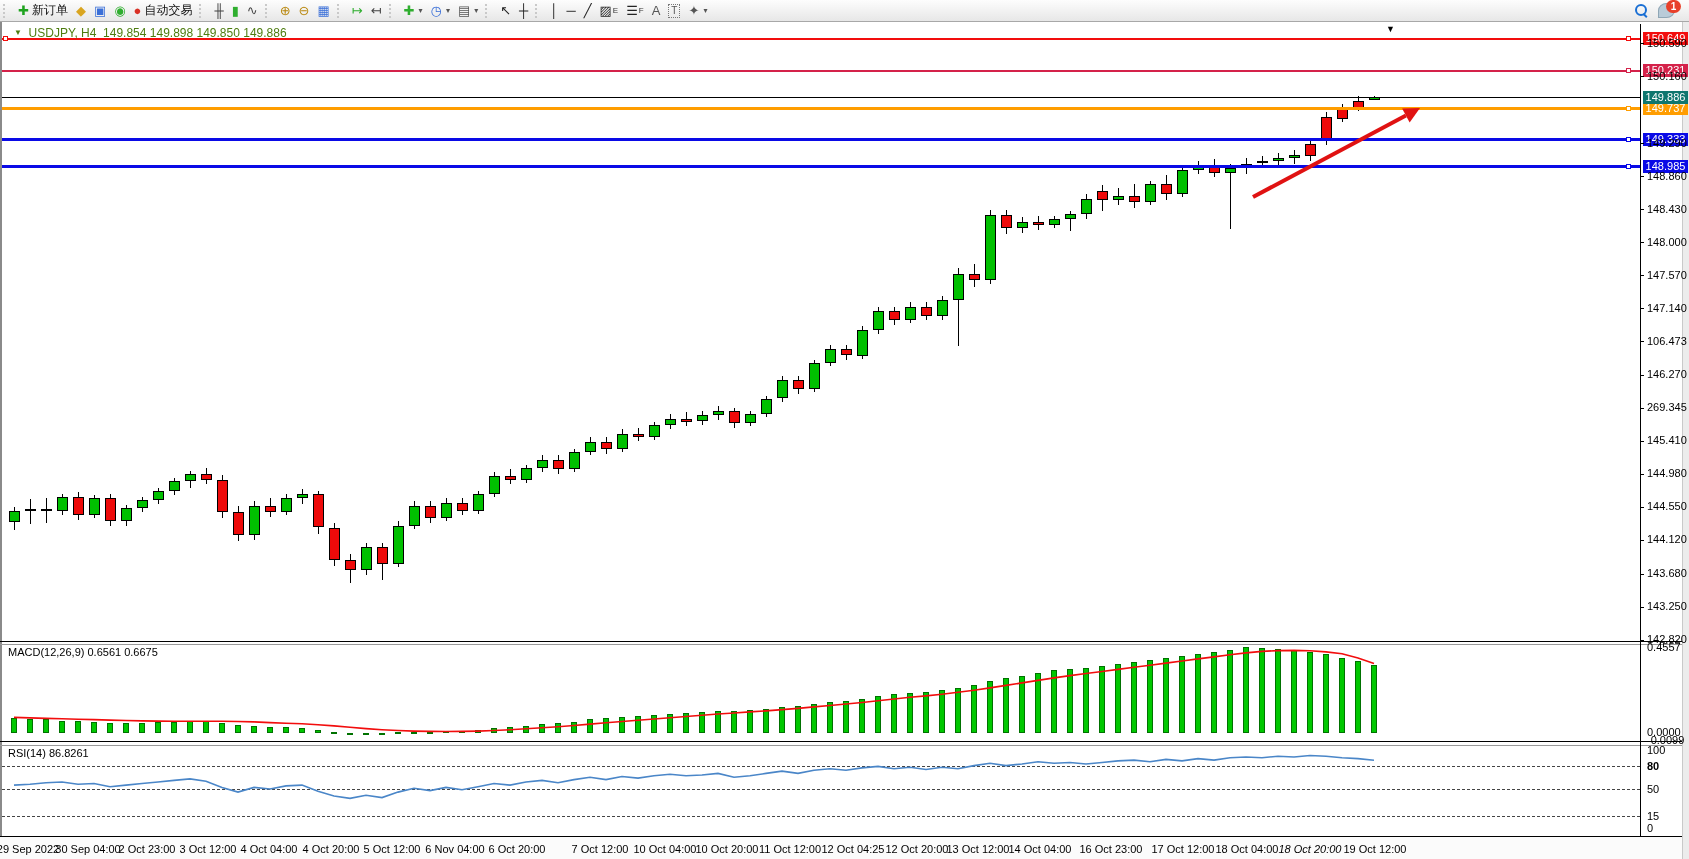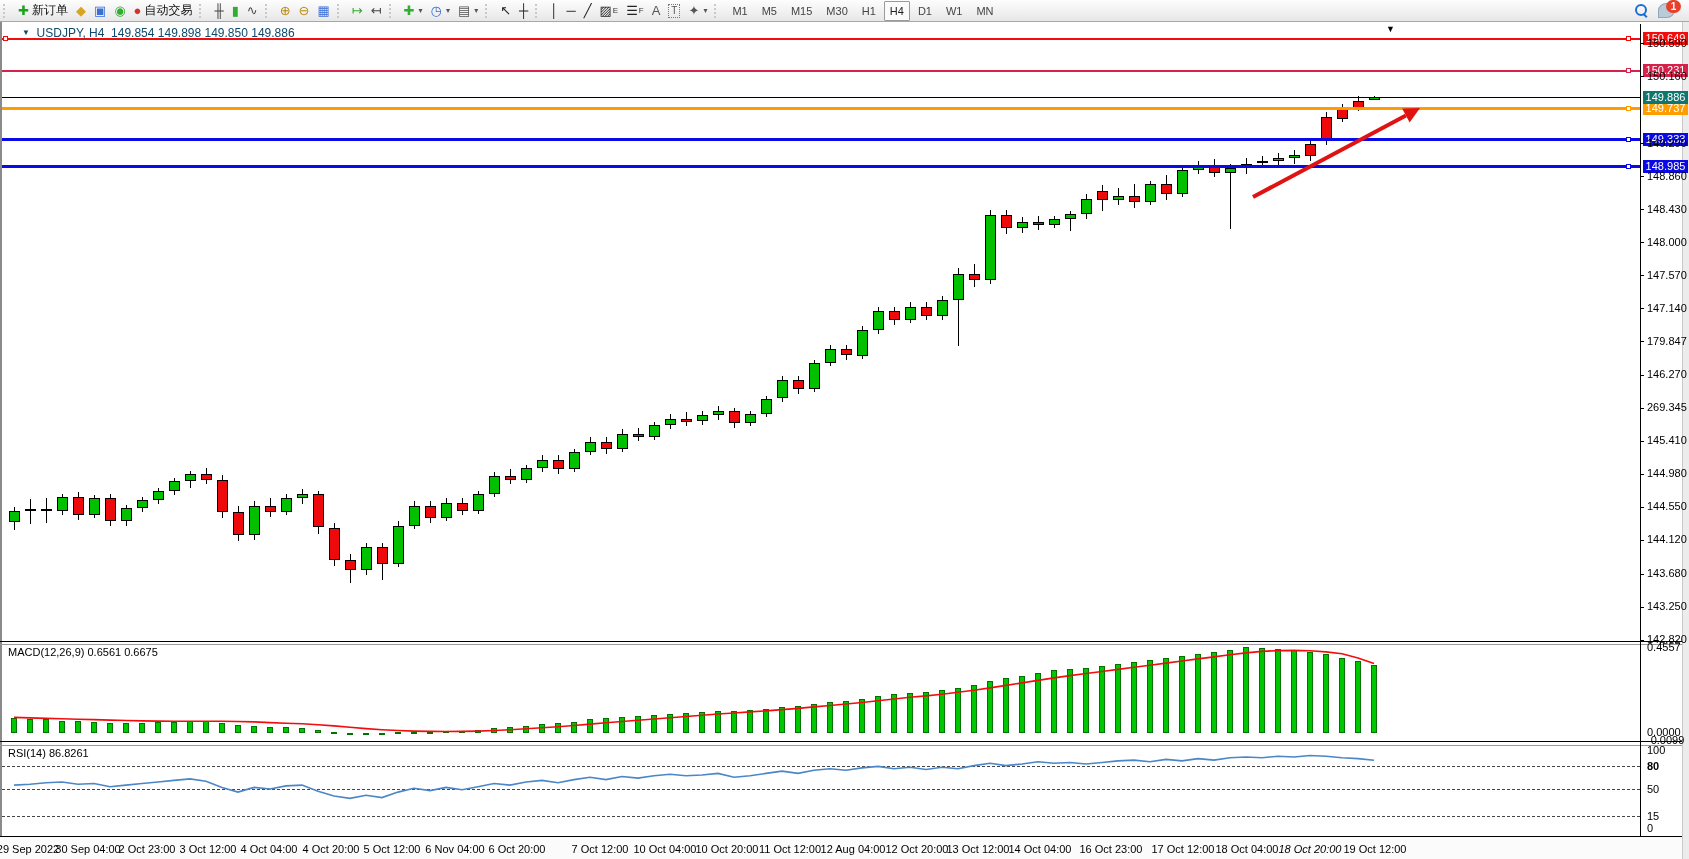--- a/index.html
+++ b/index.html
@@ -47,21 +47,21 @@
   .abs{position:absolute;}
   .axis-text{font-size:11px;color:#000;white-space:nowrap;}
   .price-box{
     position:absolute;left:1643px;width:45px;height:13px;line-height:13px;
     color:#fff;font-size:11px;text-align:center;white-space:nowrap;
   }
   .time-label{position:absolute;transform:translateX(-50%);font-size:11px;color:#000;white-space:nowrap;}
   .pane-label{position:absolute;font-size:11px;color:#000;}
   .dashed-h{position:absolute;border-top:1px dashed #444;height:0;}
   svg.overlay{position:absolute;left:0;top:0;pointer-events:none;}
-  .title-row{position:absolute;font-size:12px;color:#0c4a6e;white-space:nowrap;z-index:30;margin-left:8px;}
+  .title-row{position:absolute;font-size:12px;color:#4d7c0f;white-space:nowrap;z-index:30;}
 </style>
 </head>
 <body>
 
 <div class="toolbar">
   <div id="tb-left" style="display:flex;align-items:center;">
       <div class="tb-grip"></div>
       <div class="tb-btn">
         <span class="glyph" style="color: rgb(31, 163, 31);">✚</span>
         <span class="tb-label">新订单</span>
@@ -147,32 +147,20 @@
       <div class="tb-btn">
         <span class="glyph" style="color: rgb(85, 85, 85);">A</span>
       </div>
       <div class="tb-btn">
         <span class="glyph boxed" style="color: rgb(85, 85, 85);">T</span>
       </div>
       <div class="tb-btn">
         <span class="glyph" style="color: rgb(85, 85, 85);">✦</span>
         <span class="dd">▾</span>
       </div>
-    </div>
-  <div id="tb-timeframes" class="tb-group">
-      <div class="tb-grip"></div>
-      <div class="tf-btn">M1</div>
-      <div class="tf-btn">M5</div>
-      <div class="tf-btn">M15</div>
-      <div class="tf-btn">M30</div>
-      <div class="tf-btn">H1</div>
-      <div class="tf-btn active">H4</div>
-      <div class="tf-btn">D1</div>
-      <div class="tf-btn">W1</div>
-      <div class="tf-btn">MN</div>
     </div>
   <div class="tb-right">
     <div class="search-ico">
       <div class="lens"></div>
       <div class="tail"></div>
     </div>
     <div class="chat-ico">
       <div class="chat-badge">1</div>
     </div>
   </div>
@@ -406,21 +394,21 @@
       <div class="abs axis-text" style="left: 1647px; top: 147.5px;">148.860</div>
       <div class="abs" style="left: 1640px; top: 187px; width: 4px; height: 1px; background: rgb(0, 0, 0);"></div>
       <div class="abs axis-text" style="left: 1647px; top: 180.5px;">148.430</div>
       <div class="abs" style="left: 1640px; top: 220px; width: 4px; height: 1px; background: rgb(0, 0, 0);"></div>
       <div class="abs axis-text" style="left: 1647px; top: 213.5px;">148.000</div>
       <div class="abs" style="left: 1640px; top: 253px; width: 4px; height: 1px; background: rgb(0, 0, 0);"></div>
       <div class="abs axis-text" style="left: 1647px; top: 246.5px;">147.570</div>
       <div class="abs" style="left: 1640px; top: 286px; width: 4px; height: 1px; background: rgb(0, 0, 0);"></div>
       <div class="abs axis-text" style="left: 1647px; top: 279.5px;">147.140</div>
       <div class="abs" style="left: 1640px; top: 319px; width: 4px; height: 1px; background: rgb(0, 0, 0);"></div>
-      <div class="abs axis-text" style="left: 1647px; top: 312.5px;">179.847</div>
+      <div class="abs axis-text" style="left: 1647px; top: 312.5px;">106.473</div>
       <div class="abs" style="left: 1640px; top: 352.8px; width: 4px; height: 1px; background: rgb(0, 0, 0);"></div>
       <div class="abs axis-text" style="left: 1647px; top: 346.3px;">146.270</div>
       <div class="abs" style="left: 1640px; top: 385.8px; width: 4px; height: 1px; background: rgb(0, 0, 0);"></div>
       <div class="abs axis-text" style="left: 1647px; top: 379.3px;">269.345</div>
       <div class="abs" style="left: 1640px; top: 418.8px; width: 4px; height: 1px; background: rgb(0, 0, 0);"></div>
       <div class="abs axis-text" style="left: 1647px; top: 412.3px;">145.410</div>
       <div class="abs" style="left: 1640px; top: 451.8px; width: 4px; height: 1px; background: rgb(0, 0, 0);"></div>
       <div class="abs axis-text" style="left: 1647px; top: 445.3px;">144.980</div>
       <div class="abs" style="left: 1640px; top: 484.8px; width: 4px; height: 1px; background: rgb(0, 0, 0);"></div>
       <div class="abs axis-text" style="left: 1647px; top: 478.3px;">144.550</div>
@@ -541,21 +529,21 @@
       <div class="time-label" style="left: 208px; top: 6px;">3 Oct 12:00</div>
       <div class="time-label" style="left: 269px; top: 6px;">4 Oct 04:00</div>
       <div class="time-label" style="left: 331px; top: 6px;">4 Oct 20:00</div>
       <div class="time-label" style="left: 392px; top: 6px;">5 Oct 12:00</div>
       <div class="time-label" style="left: 455px; top: 6px;">6 Nov 04:00</div>
       <div class="time-label" style="left: 517px; top: 6px;">6 Oct 20:00</div>
       <div class="time-label" style="left: 600px; top: 6px;">7 Oct 12:00</div>
       <div class="time-label" style="left: 665px; top: 6px;">10 Oct 04:00</div>
       <div class="time-label" style="left: 727px; top: 6px;">10 Oct 20:00</div>
       <div class="time-label" style="left: 790px; top: 6px;">11 Oct 12:00</div>
-      <div class="time-label" style="left: 853px; top: 6px;">12 Aug 04:00</div>
+      <div class="time-label" style="left: 853px; top: 6px;">12 Oct 04:25</div>
       <div class="time-label" style="left: 917px; top: 6px;">12 Oct 20:00</div>
       <div class="time-label" style="left: 978px; top: 6px;">13 Oct 12:00</div>
       <div class="time-label" style="left: 1040px; top: 6px;">14 Oct 04:00</div>
       <div class="time-label" style="left: 1111px; top: 6px;">16 Oct 23:00</div>
       <div class="time-label" style="left: 1183px; top: 6px;">17 Oct 12:00</div>
       <div class="time-label" style="left: 1247px; top: 6px;">18 Oct 04:00</div>
       <div class="time-label" style="left: 1310px; top: 6px; font-style: italic;">18 Oct 20:00</div>
       <div class="time-label" style="left: 1375px; top: 6px;">19 Oct 12:00</div>
     </div>
   <svg id="overlay-svg" class="overlay" width="1689" height="837">

